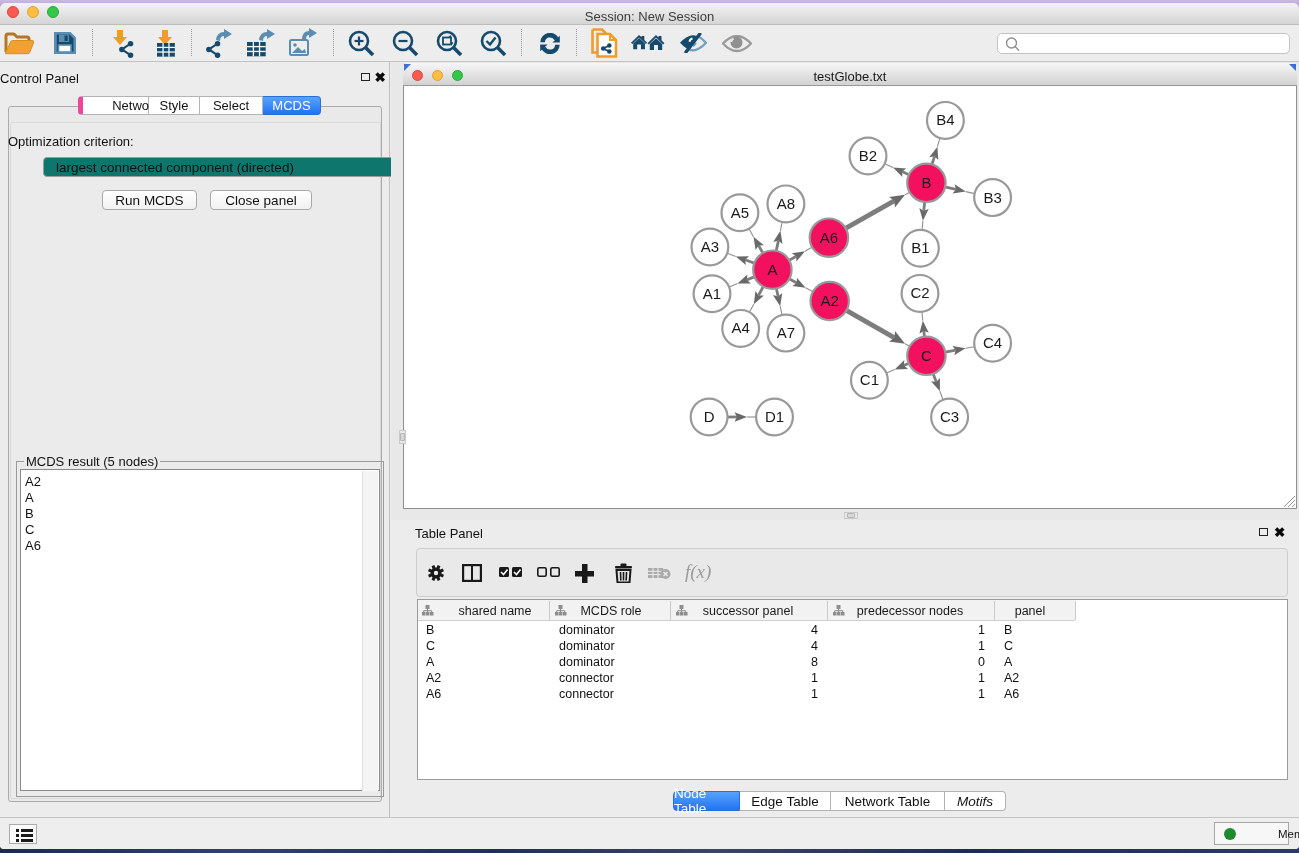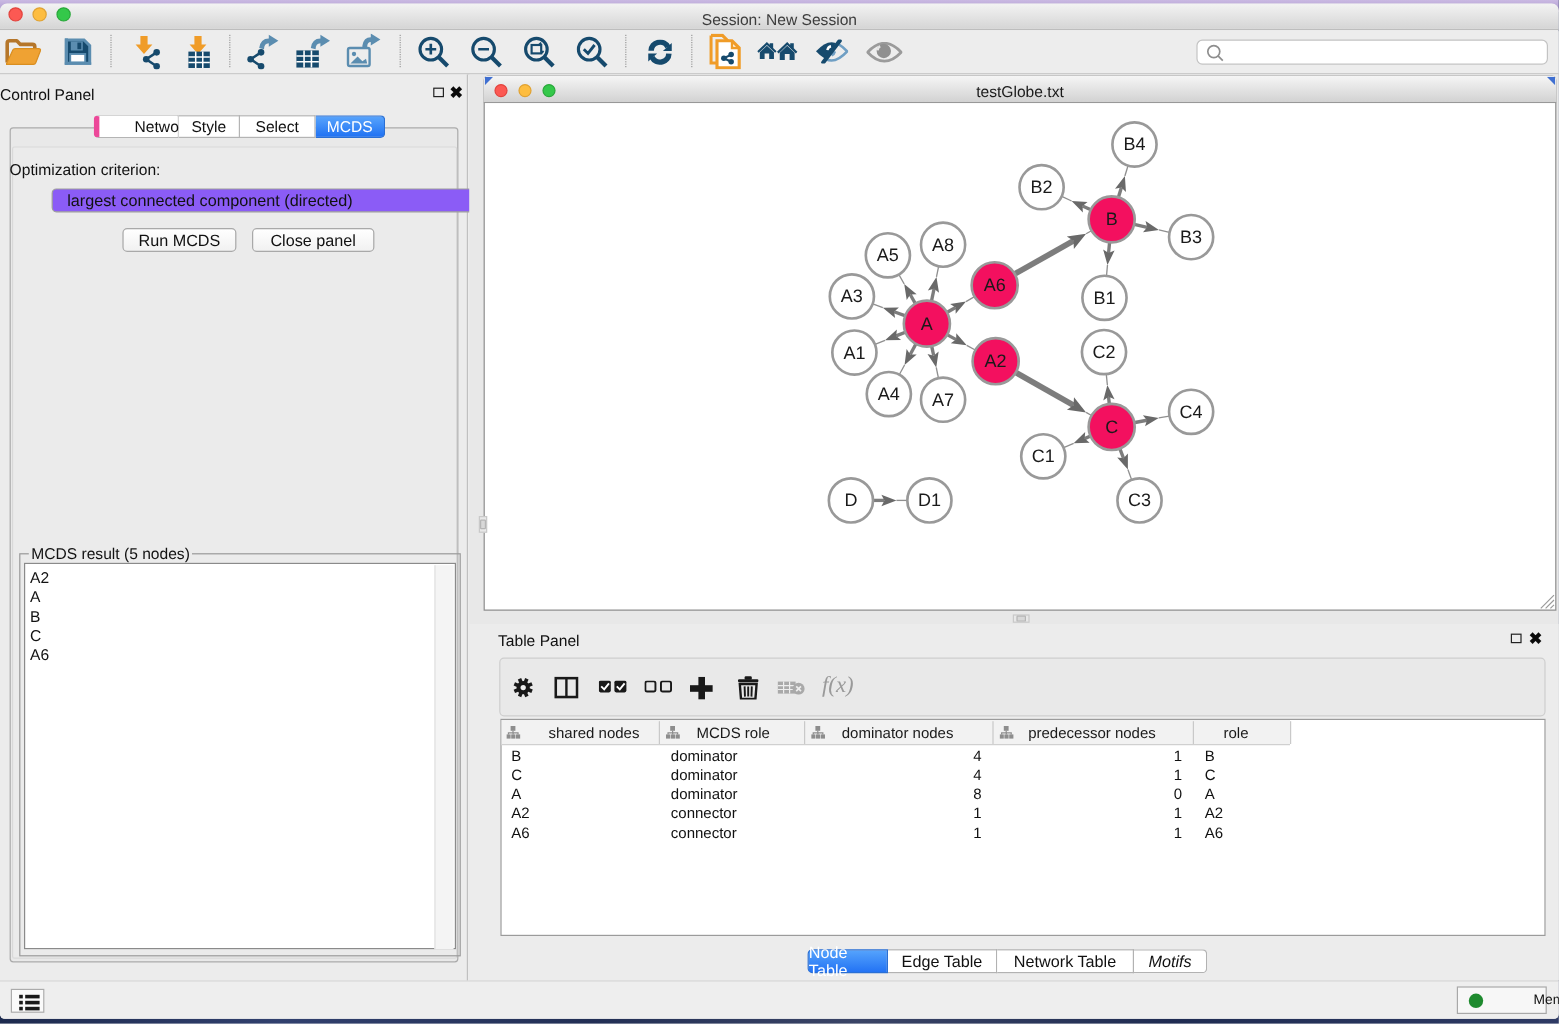--- a/index.html
+++ b/index.html
@@ -17,21 +17,21 @@
 #cpTitle{position:absolute;left:0;top:71px;font-size:13px;color:#111;}
 .winbtnbox{position:absolute;width:9px;height:8px;border:1.5px solid #222;}
 .winbtnx{position:absolute;font-size:13.5px;font-weight:bold;color:#0a0a0a;}
 #tabpane{position:absolute;left:8px;top:106px;width:374px;height:696px;background:#e9e9e9;border:1px solid #ababab;border-radius:3px;}
 .tabrow{position:absolute;display:flex;}
 .tab{height:19px;background:#fff;border:1px solid #b4b4b4;border-left:none;font-size:13px;color:#111;display:flex;align-items:center;justify-content:center;}
 .tab.first{border-left:5px solid #ec4899;border-radius:4px 0 0 4px;padding-left:41px;}
 .tab.last{border-radius:0 4px 4px 0;}
 .tab.sel{background:linear-gradient(#58a4fc,#2072f3);color:#fff;border-color:#2a6fd4;}
 #optlabel{position:absolute;left:8px;top:134px;width:374px;font-size:13px;color:#111;}
-#dropdown{position:absolute;left:43px;top:157px;width:374px;height:20px;background:#8b5cf6;border:1px solid #9d9d9d;border-radius:4px;}
+#dropdown{position:absolute;left:43px;top:157px;width:374px;height:20px;background:#0f766e;border:1px solid #9d9d9d;border-radius:4px;}
 #dropdown .txt{position:absolute;left:12px;top:2px;font-size:13.5px;color:#111;}
 #dropdown .btn{position:absolute;right:-1px;top:-1px;width:21px;height:20px;background:linear-gradient(#5ba7fd,#2170f2);border-radius:0 4px 4px 0;}
 .pbtn{position:absolute;height:20px;background:linear-gradient(#ffffff,#f1f1f1);border:1px solid #a9a9a9;border-radius:4px;font-size:13.5px;color:#111;display:flex;align-items:center;justify-content:center;margin-left:11px;}
 #fieldset{position:absolute;left:16px;top:461px;width:368px;height:336px;border:1px solid #9a9a9a;}
 #fslegend{position:absolute;left:7px;top:-8px;background:#ebebeb;padding:0 2px;font-size:13px;color:#111;}
 #mcdslist{position:absolute;left:3px;top:7px;width:360px;height:322px;background:#fff;border:1px solid #8a8a8a;font-size:13px;color:#111;}
 #mcdslist .scr{position:absolute;right:1px;top:1px;width:16px;height:320px;background:#f4f4f4;border-left:1px solid #e0e0e0;}
 .li{position:absolute;left:4px;}
 
 #mdi{position:absolute;left:391px;top:62px;width:908px;height:755px;background:#e8e8e8;}
@@ -444,52 +444,52 @@
 <div class="hsep" style="left:657px"></div>
 <svg style="position:absolute;left:4px;top:5px" width="12" height="11">
       <g fill="#8d8d8d">
         <rect x="3.5" y="0" width="4" height="4"></rect>
         <rect x="0" y="7" width="3.5" height="3.5"></rect>
         <rect x="4" y="7" width="3.5" height="3.5"></rect>
         <rect x="8" y="7" width="3.5" height="3.5"></rect>
         <path d="M5.5 4 L5.5 6 M1.7 7 L1.7 5.7 L9.7 5.7 L9.7 7 M5.6 5.7 L5.6 7" stroke="#8d8d8d" stroke-width="1" fill="none"></path>
       </g>
     </svg>
-<div class="hlabel" style="left:-3px;width:160px;text-align:center;">shared nodes</div>
+<div class="hlabel" style="left:-3px;width:160px;text-align:center;">shared name</div>
 <svg style="position:absolute;left:137px;top:5px" width="12" height="11">
       <g fill="#8d8d8d">
         <rect x="3.5" y="0" width="4" height="4"></rect>
         <rect x="0" y="7" width="3.5" height="3.5"></rect>
         <rect x="4" y="7" width="3.5" height="3.5"></rect>
         <rect x="8" y="7" width="3.5" height="3.5"></rect>
         <path d="M5.5 4 L5.5 6 M1.7 7 L1.7 5.7 L9.7 5.7 L9.7 7 M5.6 5.7 L5.6 7" stroke="#8d8d8d" stroke-width="1" fill="none"></path>
       </g>
     </svg>
 <div class="hlabel" style="left:113px;width:160px;text-align:center;">MCDS role</div>
 <svg style="position:absolute;left:258px;top:5px" width="12" height="11">
       <g fill="#8d8d8d">
         <rect x="3.5" y="0" width="4" height="4"></rect>
         <rect x="0" y="7" width="3.5" height="3.5"></rect>
         <rect x="4" y="7" width="3.5" height="3.5"></rect>
         <rect x="8" y="7" width="3.5" height="3.5"></rect>
         <path d="M5.5 4 L5.5 6 M1.7 7 L1.7 5.7 L9.7 5.7 L9.7 7 M5.6 5.7 L5.6 7" stroke="#8d8d8d" stroke-width="1" fill="none"></path>
       </g>
     </svg>
-<div class="hlabel" style="left:250px;width:160px;text-align:center;">dominator nodes</div>
+<div class="hlabel" style="left:250px;width:160px;text-align:center;">successor panel</div>
 <svg style="position:absolute;left:415px;top:5px" width="12" height="11">
       <g fill="#8d8d8d">
         <rect x="3.5" y="0" width="4" height="4"></rect>
         <rect x="0" y="7" width="3.5" height="3.5"></rect>
         <rect x="4" y="7" width="3.5" height="3.5"></rect>
         <rect x="8" y="7" width="3.5" height="3.5"></rect>
         <path d="M5.5 4 L5.5 6 M1.7 7 L1.7 5.7 L9.7 5.7 L9.7 7 M5.6 5.7 L5.6 7" stroke="#8d8d8d" stroke-width="1" fill="none"></path>
       </g>
     </svg>
 <div class="hlabel" style="left:412px;width:160px;text-align:center;">predecessor nodes</div>
-<div class="hlabel" style="left:532px;width:160px;text-align:center;">role</div>
+<div class="hlabel" style="left:532px;width:160px;text-align:center;">panel</div>
 <div class="cell" style="left:8px;top:23px">B</div>
 <div class="cell" style="left:141px;top:23px">dominator</div>
 <div class="cell" style="left:253px;top:23px;width:147px;text-align:right">4</div>
 <div class="cell" style="left:410px;top:23px;width:157px;text-align:right">1</div>
 <div class="cell" style="left:586px;top:23px">B</div>
 <div class="cell" style="left:8px;top:39px">C</div>
 <div class="cell" style="left:141px;top:39px">dominator</div>
 <div class="cell" style="left:253px;top:39px;width:147px;text-align:right">4</div>
 <div class="cell" style="left:410px;top:39px;width:157px;text-align:right">1</div>
 <div class="cell" style="left:586px;top:39px">C</div>

